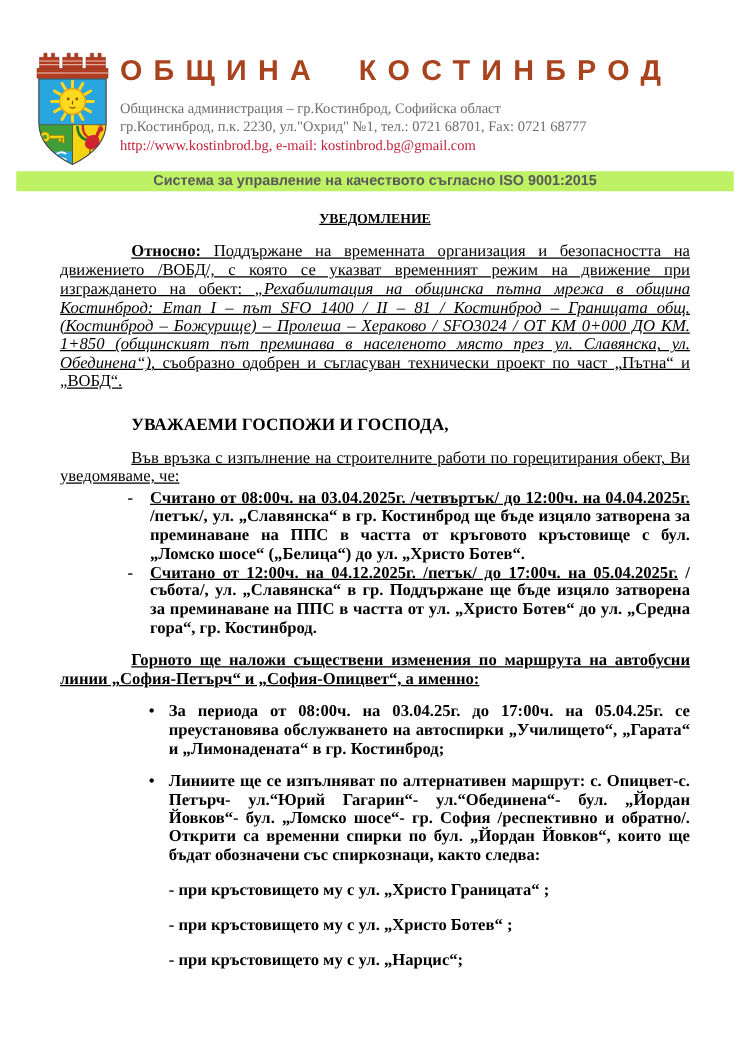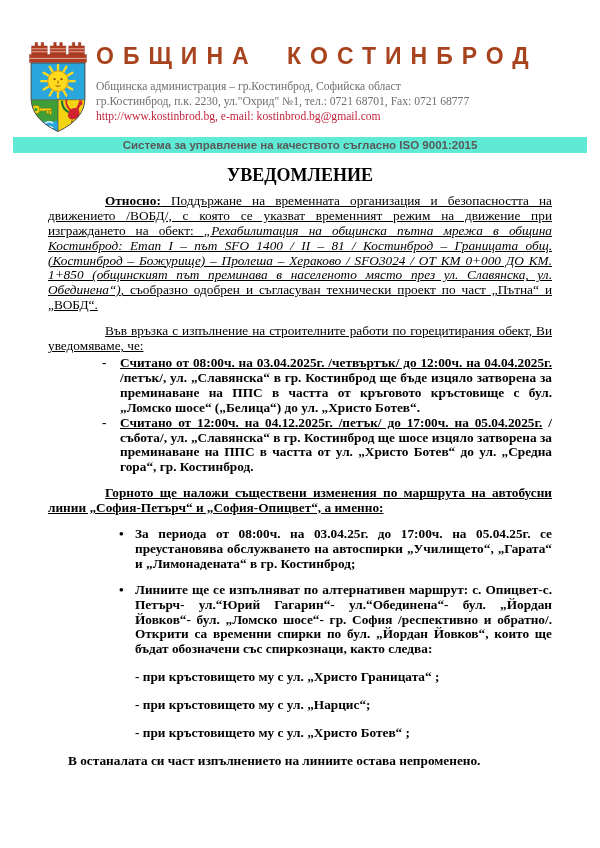--- a/index.html
+++ b/index.html
@@ -30,32 +30,32 @@
   .addr, .contact {
     font-family: Liberation Serif, serif;
     font-size: 11.6px;
     line-height: 15px;
     color: #6e6e6e;
   }
   .contact { color: #c2243c; cursor: pointer; }
 
   .iso {
     margin: 3px 13px 0 13px;
-    background: #5eead4;
+    background: #bef264;
     color: #595959;
     font-family: "Liberation Sans", "DejaVu Sans", sans-serif;
     font-weight: bold;
     font-size: 11.5px;
     line-height: 16px;
     text-align: center;
   }
 
   
   .content { margin: 0 48px; font-size: 13.3px; line-height: 14.9px; }
-  .title   { font-size: 18px; font-weight: bold; text-align: center; margin: 15px 0 0 0; }
+  .title   { font-size: 11px; font-weight: bold; text-align: center; margin: 15px 0 0 0; text-decoration: underline; }
   .para    { margin: 11px 0 0 0; text-align: justify; text-decoration: underline; }
   .indent  { text-indent: 57px; }
   .bold    { font-weight: bold; }
   .salutation { font-weight: bold; font-size: 13.8px; margin: 20px 0 0 0; text-indent: 57px; }
 
   .dash-list { margin-top: 2px; }
   .dash-item, .bullet-item { position: relative; padding-left: 72px; font-weight: bold; text-align: justify; }
   .bullet-item { padding-left: 87px; margin-top: 11px; }
   .marker { position: absolute; left: 54px; top: 0; }
   .bullet-item > .marker { left: 71px; }
@@ -136,40 +136,41 @@
     </div>
   </header>
 
   <div class="iso">Система за управление на качеството съгласно ISO 9001:2015</div>
 
   <main class="content">
     <h1 class="title">УВЕДОМЛЕНИЕ</h1>
 
     <p class="para indent"><b>Относно:</b><span> Поддържане на временната организация и безопасността на движението /ВОБД/, с която се указват временният режим на движение при изграждането на обект: </span><i>„Рехабилитация на общинска пътна мрежа в община Костинброд: Етап I – път SFO 1400 / II – 81 / Костинброд – Границата общ. (Костинброд – Божурище) – Пролеша – Хераково / SFO3024 / ОТ КМ 0+000 ДО КМ. 1+850 (общинският път преминава в населеното място през ул. Славянска, ул. Обединена“)</i><span>, съобразно одобрен и съгласуван технически проект по част „Пътна“ и „ВОБД“.</span></p>
 
+    <p class="salutation">УВАЖАЕМИ ГОСПОЖИ И ГОСПОДА,</p>
 
     <p class="para indent">Във връзка с изпълнение на строителните работи по горецитирания обект, Ви уведомяваме, че:</p>
 
     <div class="dash-list">
       <div class="dash-item">
         <span class="marker">-</span><span class="u">Считано от 08:00ч. на 03.04.2025г. /четвъртък/ до 12:00ч. на 04.04.2025г.</span><span> /петък/, ул. „Славянска“ в гр. Костинброд ще бъде изцяло затворена за преминаване на ППС в частта от кръговото кръстовище с бул. „Ломско шосе“ („Белица“) до ул. „Христо Ботев“.</span>
       </div>
       <div class="dash-item">
-        <span class="marker">-</span><span class="u">Считано от 12:00ч. на 04.12.2025г. /петък/ до 17:00ч. на 05.04.2025г.</span><span> /събота/, ул. „Славянска“ в гр. Костинброд ще шосе изцяло затворена за преминаване на ППС в частта от ул. „Христо Ботев“ до ул. „Средна гора“, гр. Костинброд.</span>
+        <span class="marker">-</span><span class="u">Считано от 12:00ч. на 04.12.2025г. /петък/ до 17:00ч. на 05.04.2025г.</span><span> /събота/, ул. „Славянска“ в гр. Поддържане ще бъде изцяло затворена за преминаване на ППС в частта от ул. „Христо Ботев“ до ул. „Средна гора“, гр. Костинброд.</span>
       </div>
     </div>
 
     <p class="para indent bold">Горното ще наложи съществени изменения по маршрута на автобусни линии „София-Петърч“ и „София-Опицвет“, а именно:</p>
 
     <div class="bullet-item">
       <span class="marker">•</span><span>За периода  от 08:00ч. на 03.04.25г. до 17:00ч. на 05.04.25г. се преустановява обслужването на автоспирки „Училището“, „Гарата“ и „Лимонадената“ в гр. Костинброд;</span>
     </div>
     <div class="bullet-item">
       <span class="marker">•</span><span>Линиите ще се изпълняват по алтернативен маршрут: с. Опицвет-с. Петърч- ул.“Юрий Гагарин“- ул.“Обединена“- бул. „Йордан Йовков“- бул. „Ломско шосе“- гр. София /респективно и обратно/. Открити са временни спирки по бул. „Йордан Йовков“,  които ще бъдат обозначени със спиркознаци,  както следва:</span>
     </div>
 
     <p class="stop-line">- при кръстовището му с ул. „Христо Границата“ ;</p>
+    <p class="stop-line">- при кръстовището му с ул. „Христо Ботев“ ;</p>
     <p class="stop-line">- при кръстовището му с ул. „Нарцис“;</p>
-    <p class="stop-line">- при кръстовището му с ул. „Христо Ботев“ ;</p>
 
     <p class="closing">В останалата си част изпълнението на линиите остава непроменено.</p>
   </main>
 </div>
 
 </body></html>

